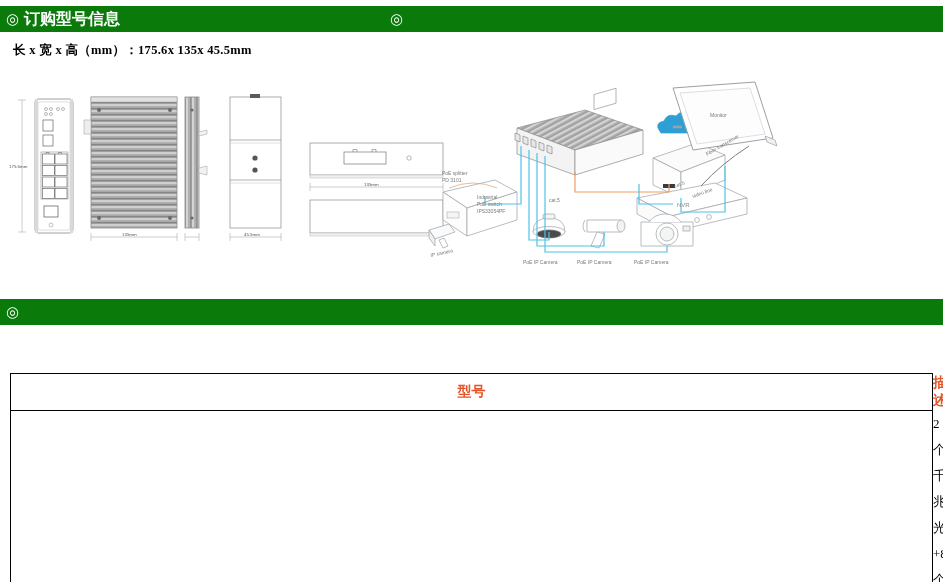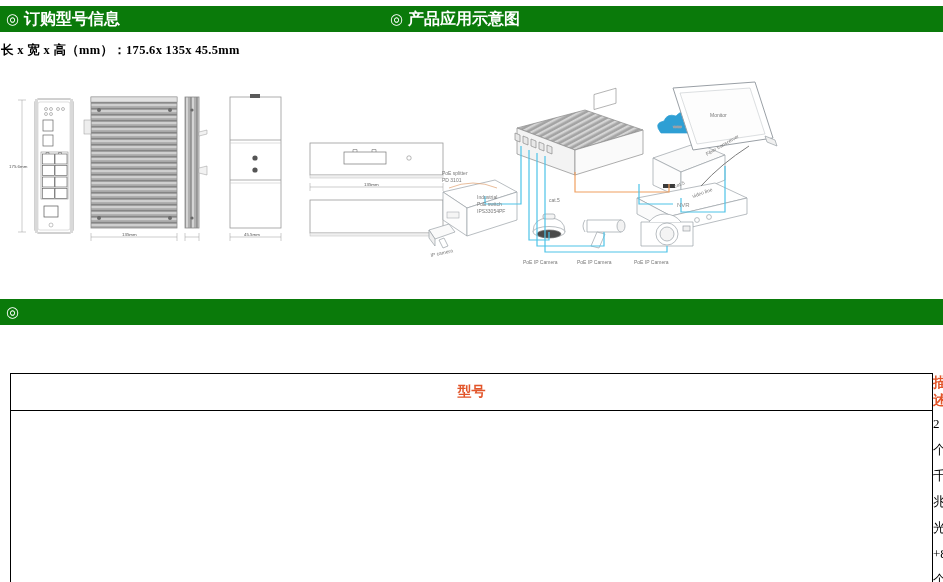--- a/index.html
+++ b/index.html
@@ -40,21 +40,21 @@
     padding-left: 6px;
   }
 
   #band-dim  { left: 0px;   top: 6px;   width: 384px; }
   #band-app  { left: 384px; top: 6px;   width: 559px; }
   #band-ord  { left: 0px;   top: 299px; width: 943px; }
 
   
   #dim-caption {
     position: absolute;
-    left: 1px;
+    left: 13px;
     top: 42px;
     font-size: 12.5px;
     font-weight: bold;
     color: #000000;
     white-space: nowrap;
     font-family: "Liberation Serif", "DejaVu Serif", serif;
     letter-spacing: 0.3px;
   }
 
   
@@ -134,21 +134,20 @@
 </head>
 <body>
 
 <div class="band" id="band-dim">
   <span class="band-bullet">◎</span>
   <span class="band-title">订购型号信息</span>
 </div>
 
 <div class="band" id="band-app">
   <span class="band-bullet">◎</span>
-  <span class="band-title">产品应用示意图</span>
 </div>
 
 <div id="dim-caption">长 x 宽 x 高（mm）：175.6x 135x 45.5mm</div>
 
 <div id="drawings">
 <svg viewBox="0 0 470 200" width="470" height="200" xmlns="http://www.w3.org/2000/svg">
   <defs>
     <linearGradient id="fins" x1="0" y1="0" x2="0" y2="1">
       <stop offset="0%" stop-color="#b8b8b8"></stop>
       <stop offset="50%" stop-color="#8f8f8f"></stop>

